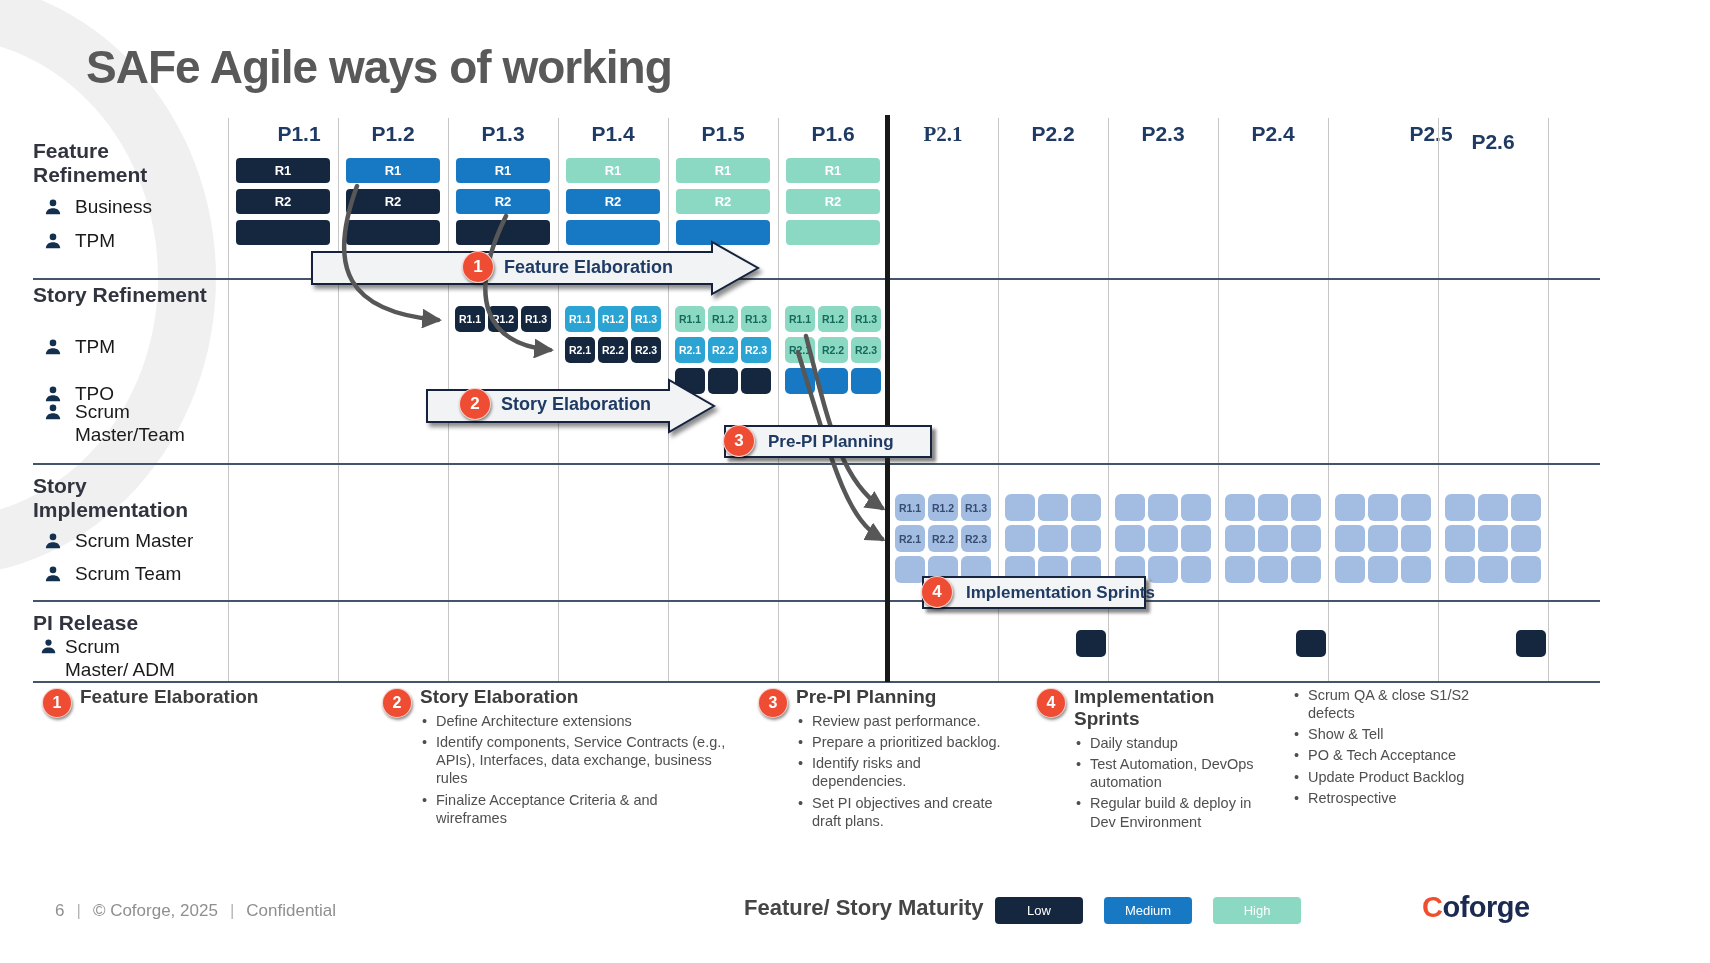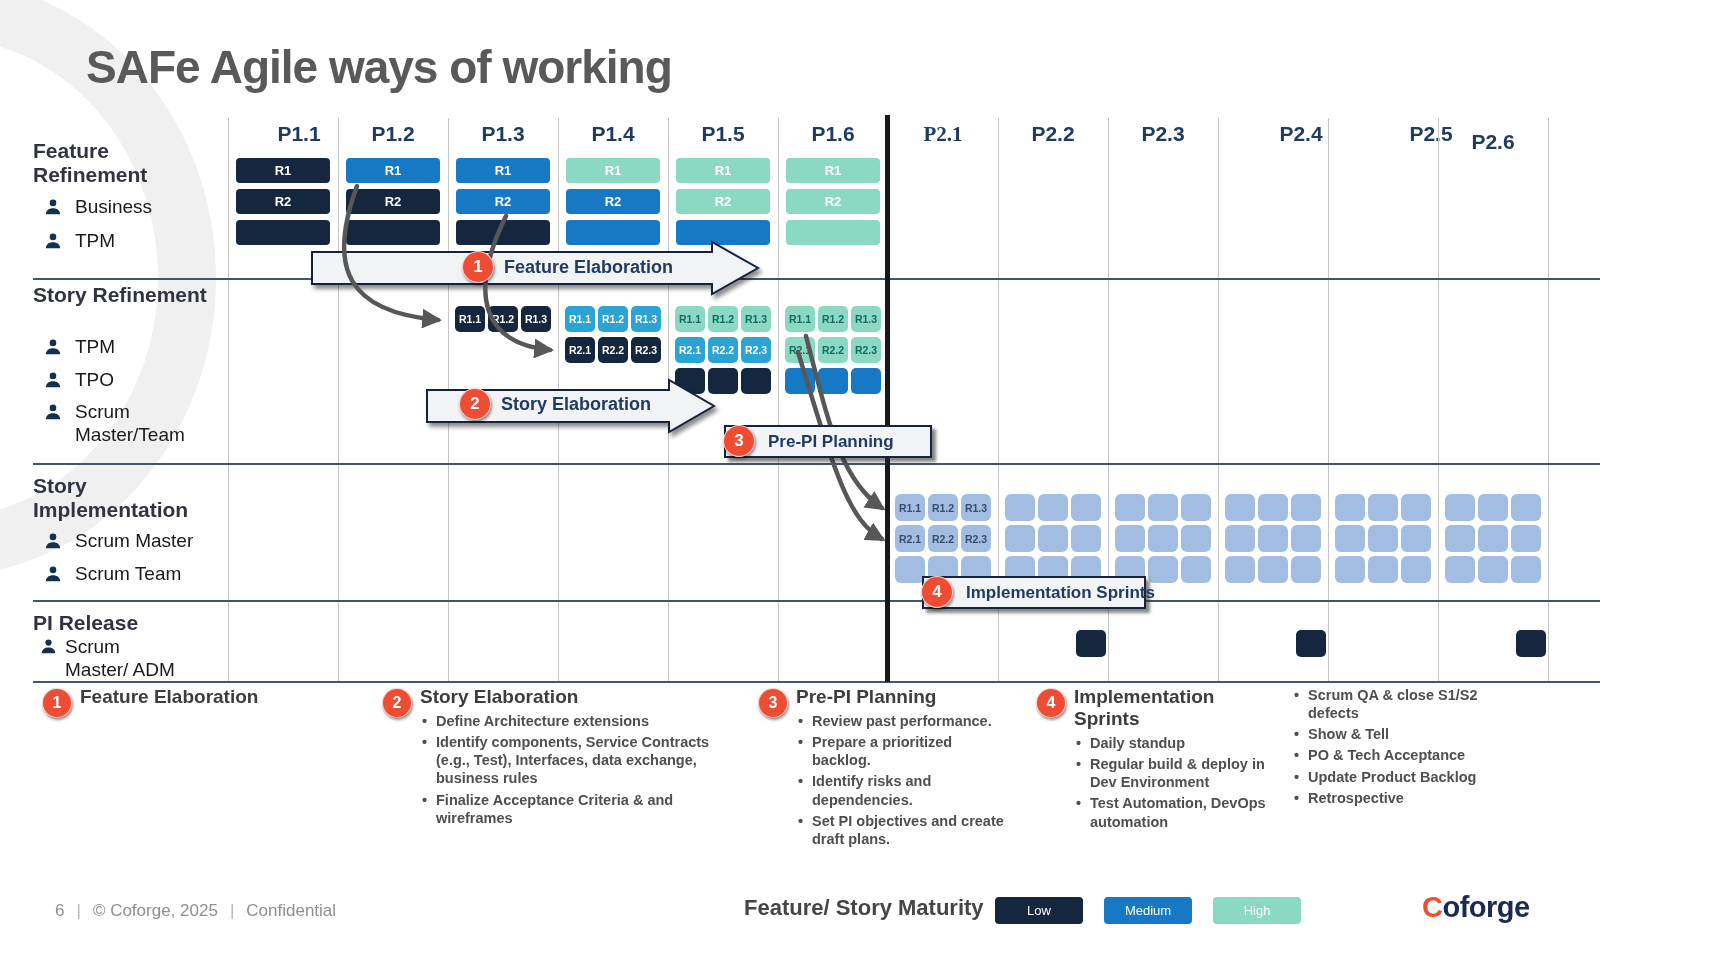--- a/index.html
+++ b/index.html
@@ -31,21 +31,21 @@
   .callout{position:absolute;height:33px;background:#f2f4f6;border:2px solid #16243d;
            box-shadow:4px 4px 3px rgba(40,40,40,.55);display:flex;align-items:center;box-sizing:border-box;}
   .callout .badge{position:absolute;left:-3px;top:-2px;}
   .callout .alabel{margin-left:42px;font-size:17px;}
   #legend{position:absolute;left:0;top:0;width:100%;height:100%;pointer-events:none;}
   .lblock{position:absolute;top:686px;}
   .lbadge{position:absolute;left:0;top:2px;width:30px;height:30px;font-size:16px;}
   .lbody{margin-left:38px;}
   .lbody.nomargin{margin-left:0;}
   .ltitle{font-size:19px;font-weight:700;color:#3d3d3d;margin-bottom:4px;}
-  .lbullets{list-style:none;margin:0;padding:0;font-size:14.5px;color:#4f4f4f;line-height:1.25;font-weight:bold;}
+  .lbullets{list-style:none;margin:0;padding:0;font-size:14.5px;color:#4f4f4f;line-height:1.25;}
   .lbullets li{padding-left:16px;position:relative;margin-bottom:3px;}
   .lbullets li::before{content:"\2022";position:absolute;left:2px;top:0;color:#4f4f4f;}
   .footer-left{position:absolute;left:55px;top:901px;font-size:17px;color:#8f8f8f;}
   .footer-left .sep{margin:0 12px;color:#b5b5b5;}
   .maturity-label{position:absolute;left:744px;top:895px;font-size:22px;font-weight:700;color:#454545;}
   #pills{position:absolute;left:995px;top:897px;width:330px;height:28px;}
   .pill{position:absolute;top:0;width:88px;height:27px;border-radius:4px;color:#fff;font-size:13px;
         display:flex;align-items:center;justify-content:center;}
   .logo{position:absolute;left:1422px;top:891px;font-size:29px;font-weight:700;letter-spacing:-0.5px;}
   .logo .c{color:#f04f2e;}
@@ -62,21 +62,21 @@
   <div id="grid">
       <div class="colhdr" style="left: 228px; margin-left: 16px;">P1.1</div>
       <div class="colhdr" style="left: 338px;">P1.2</div>
       <div class="colhdr" style="left: 448px;">P1.3</div>
       <div class="colhdr" style="left: 558px;">P1.4</div>
       <div class="colhdr" style="left: 668px;">P1.5</div>
       <div class="colhdr" style="left: 778px;">P1.6</div>
       <div class="colhdr" style="left: 888px; font-family: Liberation Serif, serif;">P2.1</div>
       <div class="colhdr" style="left: 998px;">P2.2</div>
       <div class="colhdr" style="left: 1108px;">P2.3</div>
-      <div class="colhdr" style="left: 1218px; margin-left: 28px;">P2.4</div>
+      <div class="colhdr" style="left: 1218px;">P2.4</div>
       <div class="colhdr" style="left: 1376px;">P2.5</div>
       <div class="colhdr" style="left: 1438px; margin-top: 8px;">P2.6</div>
       <div class="vline" style="left: 228px;"></div>
       <div class="vline" style="left: 338px;"></div>
       <div class="vline" style="left: 448px;"></div>
       <div class="vline" style="left: 558px;"></div>
       <div class="vline" style="left: 668px;"></div>
       <div class="vline" style="left: 778px;"></div>
       <div class="vline" style="left: 888px;"></div>
       <div class="vline" style="left: 998px;"></div>
@@ -211,21 +211,21 @@
   </div>
 
   <div class="rowtitle" style="top:283px">Story Refinement</div>
   <div class="role" style="left:44px;top:336px">
     <svg width="18" height="18" viewBox="0 0 24 24">
         <circle cx="12" cy="6.5" r="4.4"></circle>
         <path d="M2.5 21.5c0-5.2 4.2-8 9.5-8s9.5 2.8 9.5 8z"></path>
       </svg>
     <span>TPM</span>
   </div>
-  <div class="role" style="left:44px;top:369px">
+  <div class="role" style="left:44px;top:383px">
     <svg width="18" height="18" viewBox="0 0 24 24">
         <circle cx="12" cy="6.5" r="4.4"></circle>
         <path d="M2.5 21.5c0-5.2 4.2-8 9.5-8s9.5 2.8 9.5 8z"></path>
       </svg>
     <span>TPO</span>
   </div>
   <div class="role" style="left:44px;top:401px;width:125px">
     <svg width="18" height="18" viewBox="0 0 24 24">
         <circle cx="12" cy="6.5" r="4.4"></circle>
         <path d="M2.5 21.5c0-5.2 4.2-8 9.5-8s9.5 2.8 9.5 8z"></path>
@@ -299,21 +299,21 @@
         <div class="lbody">
           <div class="ltitle">Feature Elaboration</div>
         </div>
       </div>
       <div class="lblock" style="left: 382px; width: 348px;">
         <div class="badge lbadge">2</div>
         <div class="lbody">
           <div class="ltitle">Story Elaboration</div>
           <ul class="lbullets">
             <li>Define Architecture extensions</li>
-            <li>Identify components, Service Contracts (e.g., Test), Interfaces, data exchange, business rules</li>
+            <li>Identify components, Service Contracts (e.g., APIs), Interfaces, data exchange, business rules</li>
             <li>Finalize Acceptance Criteria &amp; and wireframes</li>
           </ul>
         </div>
       </div>
       <div class="lblock" style="left: 758px; width: 252px;">
         <div class="badge lbadge">3</div>
         <div class="lbody">
           <div class="ltitle">Pre-PI Planning</div>
           <ul class="lbullets">
             <li>Review past performance.</li>
@@ -322,22 +322,22 @@
             <li>Set PI objectives and create draft plans.</li>
           </ul>
         </div>
       </div>
       <div class="lblock" style="left: 1036px; width: 240px;">
         <div class="badge lbadge">4</div>
         <div class="lbody">
           <div class="ltitle">Implementation Sprints</div>
           <ul class="lbullets">
             <li>Daily standup</li>
+            <li>Test Automation, DevOps automation</li>
             <li>Regular build &amp; deploy in Dev Environment</li>
-            <li>Test Automation, DevOps automation</li>
           </ul>
         </div>
       </div>
       <div class="lblock" style="left: 1292px; width: 214px;">
         <div class="lbody nomargin">
           <ul class="lbullets">
             <li>Scrum QA &amp; close S1/S2 defects</li>
             <li>Show &amp; Tell</li>
             <li>PO &amp; Tech Acceptance</li>
             <li>Update Product Backlog</li>

